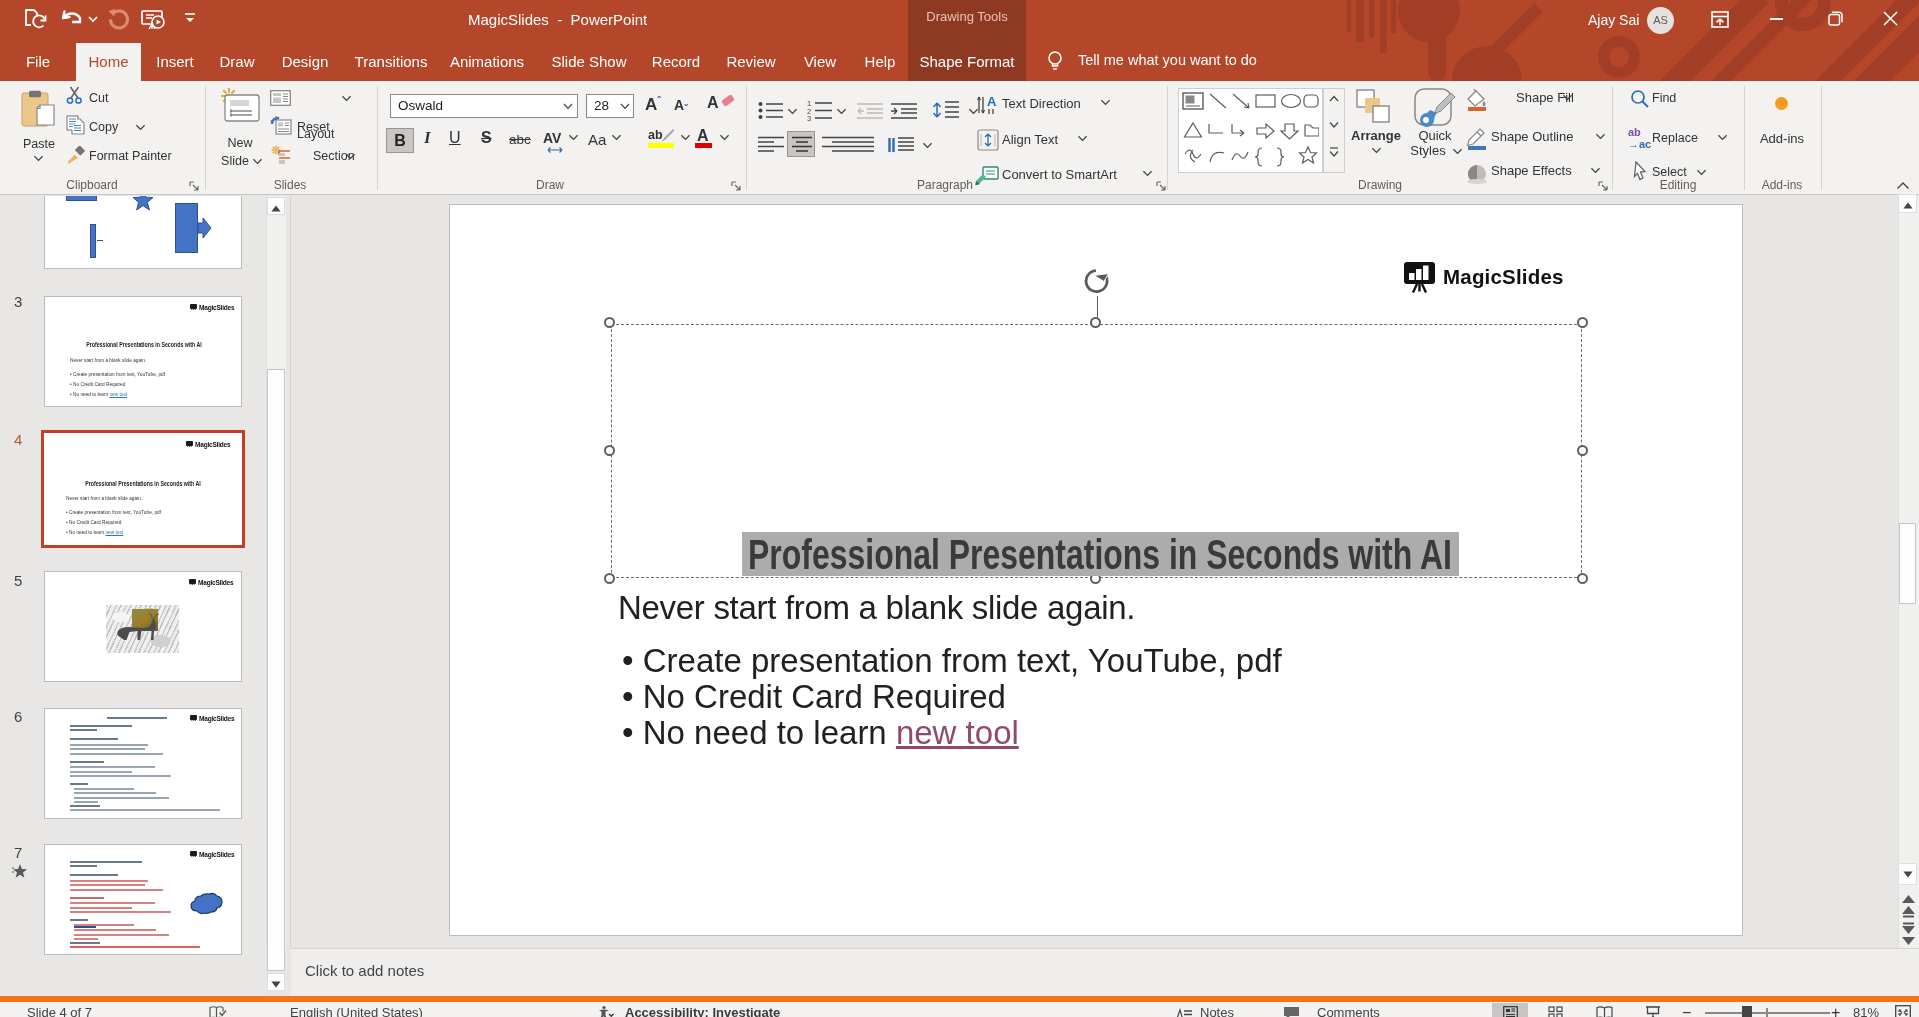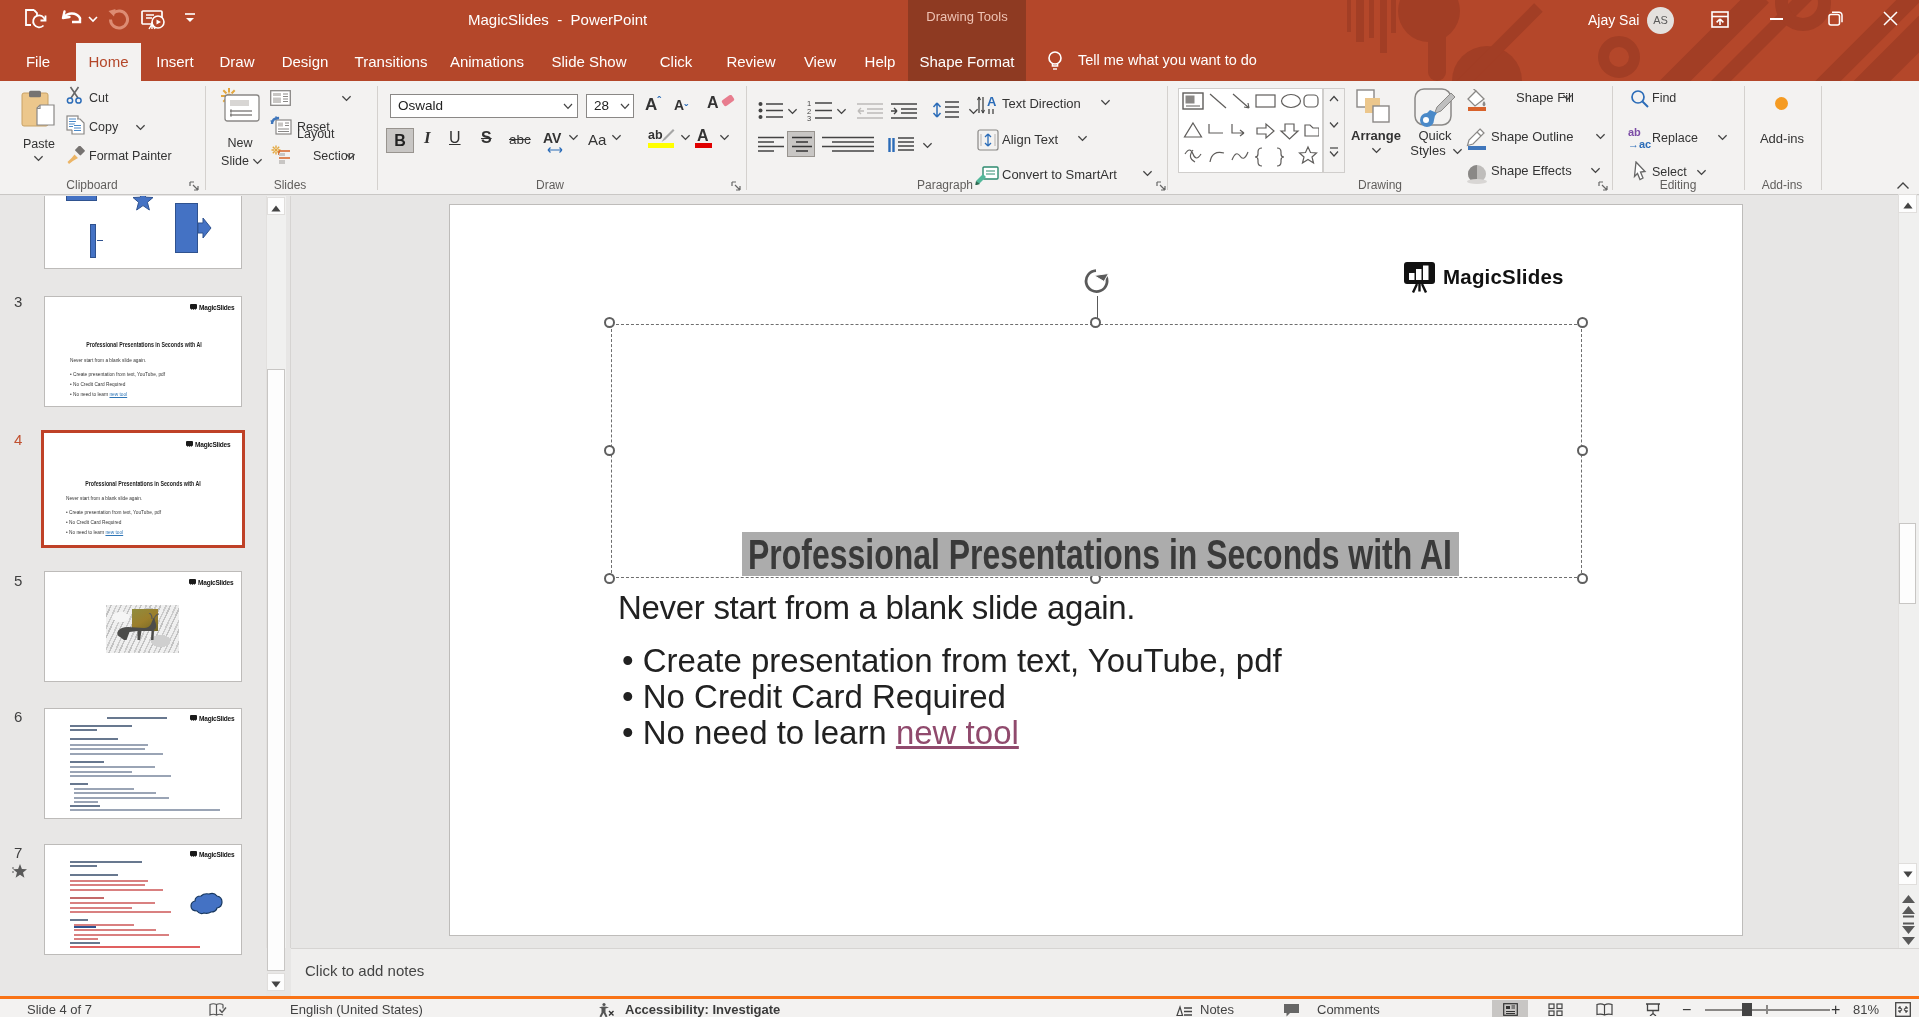--- a/index.html
+++ b/index.html
@@ -24,21 +24,21 @@
   
   #pane { position:absolute; left:0; top:196px; width:266px; height:800px; background:#E8E7E6; }
   #panescroll { position:absolute; left:266px; top:196px; width:20px; height:752px; background:#F0F0EF; border-left:1px solid #E2E0DE; }
   #paneline { position:absolute; left:290px; top:196px; width:1px; height:752px; background:#D6D4D2; }
   .thumbnum { position:absolute; font-size:15px; color:#404040; }
   .thumb { position:absolute; left:44px; width:198px; height:111px; background:#fff; border:1px solid #BDBBB9; }
   #canvas { position:absolute; left:291px; top:196px; width:1607px; height:752px; background:#E7E6E5; }
   #slide { position:absolute; left:158px; top:8px; width:1294px; height:732px; background:#fff; border:1px solid #BEBCBA; }
   #vscroll { position:absolute; left:1898px; top:196px; width:21px; height:752px; background:#F0F0EF; border-left:1px solid #E2E0DE; }
   #notes { position:absolute; left:291px; top:948px; width:1628px; height:48px; background:#EFEEED; border-top:1px solid #D6D4D2; }
-  #statusbar { position:absolute; left:0; top:996px; width:1919px; height:21px; background:#F3F2F1; border-top:3px solid #f97316; font-size:13px; color:#424242; }
+  #statusbar { position:absolute; left:0; top:996px; width:1919px; height:21px; background:#F3F2F1; border-top:6px solid #f97316; font-size:13px; color:#424242; }
   .st { position:absolute; top:3px; }
 </style>
 </head>
 <body>
   <div id="titlebar">
 
     <div class="deco" style="left:1347px;top:0;width:4px;height:32px;"></div>
     <div class="deco" style="left:1356px;top:0;width:8px;height:42px;"></div>
     <div class="deco" style="left:1369px;top:0;width:5px;height:38px;"></div>
     <div class="deco" style="left:1380px;top:0;width:7px;height:53px;"></div>
@@ -99,21 +99,21 @@
       <path d="M 1 1 L 14 14 M 14 1 L 1 14" stroke="#fff" stroke-width="1.5"></path>
     </svg>
 
     <div class="tab" style="left:14px;width:48px;">File</div>
     <div class="tab" style="left:150px;width:50px;">Insert</div>
     <div class="tab" style="left:212px;width:50px;">Draw</div>
     <div class="tab" style="left:277px;width:56px;">Design</div>
     <div class="tab" style="left:352px;width:78px;">Transitions</div>
     <div class="tab" style="left:447px;width:80px;">Animations</div>
     <div class="tab" style="left:549px;width:80px;">Slide Show</div>
-    <div class="tab" style="left:647px;width:58px;">Click</div>
+    <div class="tab" style="left:647px;width:58px;">Record</div>
     <div class="tab" style="left:723px;width:56px;">Review</div>
     <div class="tab" style="left:798px;width:44px;">View</div>
     <div class="tab" style="left:859px;width:42px;">Help</div>
     <div id="ctxblock"></div>
     <div class="abs" style="left:908px;top:9px;width:118px;text-align:center;color:#EFC3B4;font-size:13px;">Drawing Tools</div>
     <div class="abs" style="left:908px;top:43px;width:118px;height:38px;line-height:38px;text-align:center;color:#fff;font-size:15px;">Shape Format</div>
     <div id="hometab">Home</div>
     <svg class="abs" style="left:1046px;top:50px;" width="18" height="24" viewBox="0 0 18 24">
       <circle cx="9" cy="8" r="6" fill="none" stroke="#fff" stroke-width="1.6"></circle>
       <path d="M 6.5 13 v 3 h 5 v -3" fill="none" stroke="#fff" stroke-width="1.6"></path>

